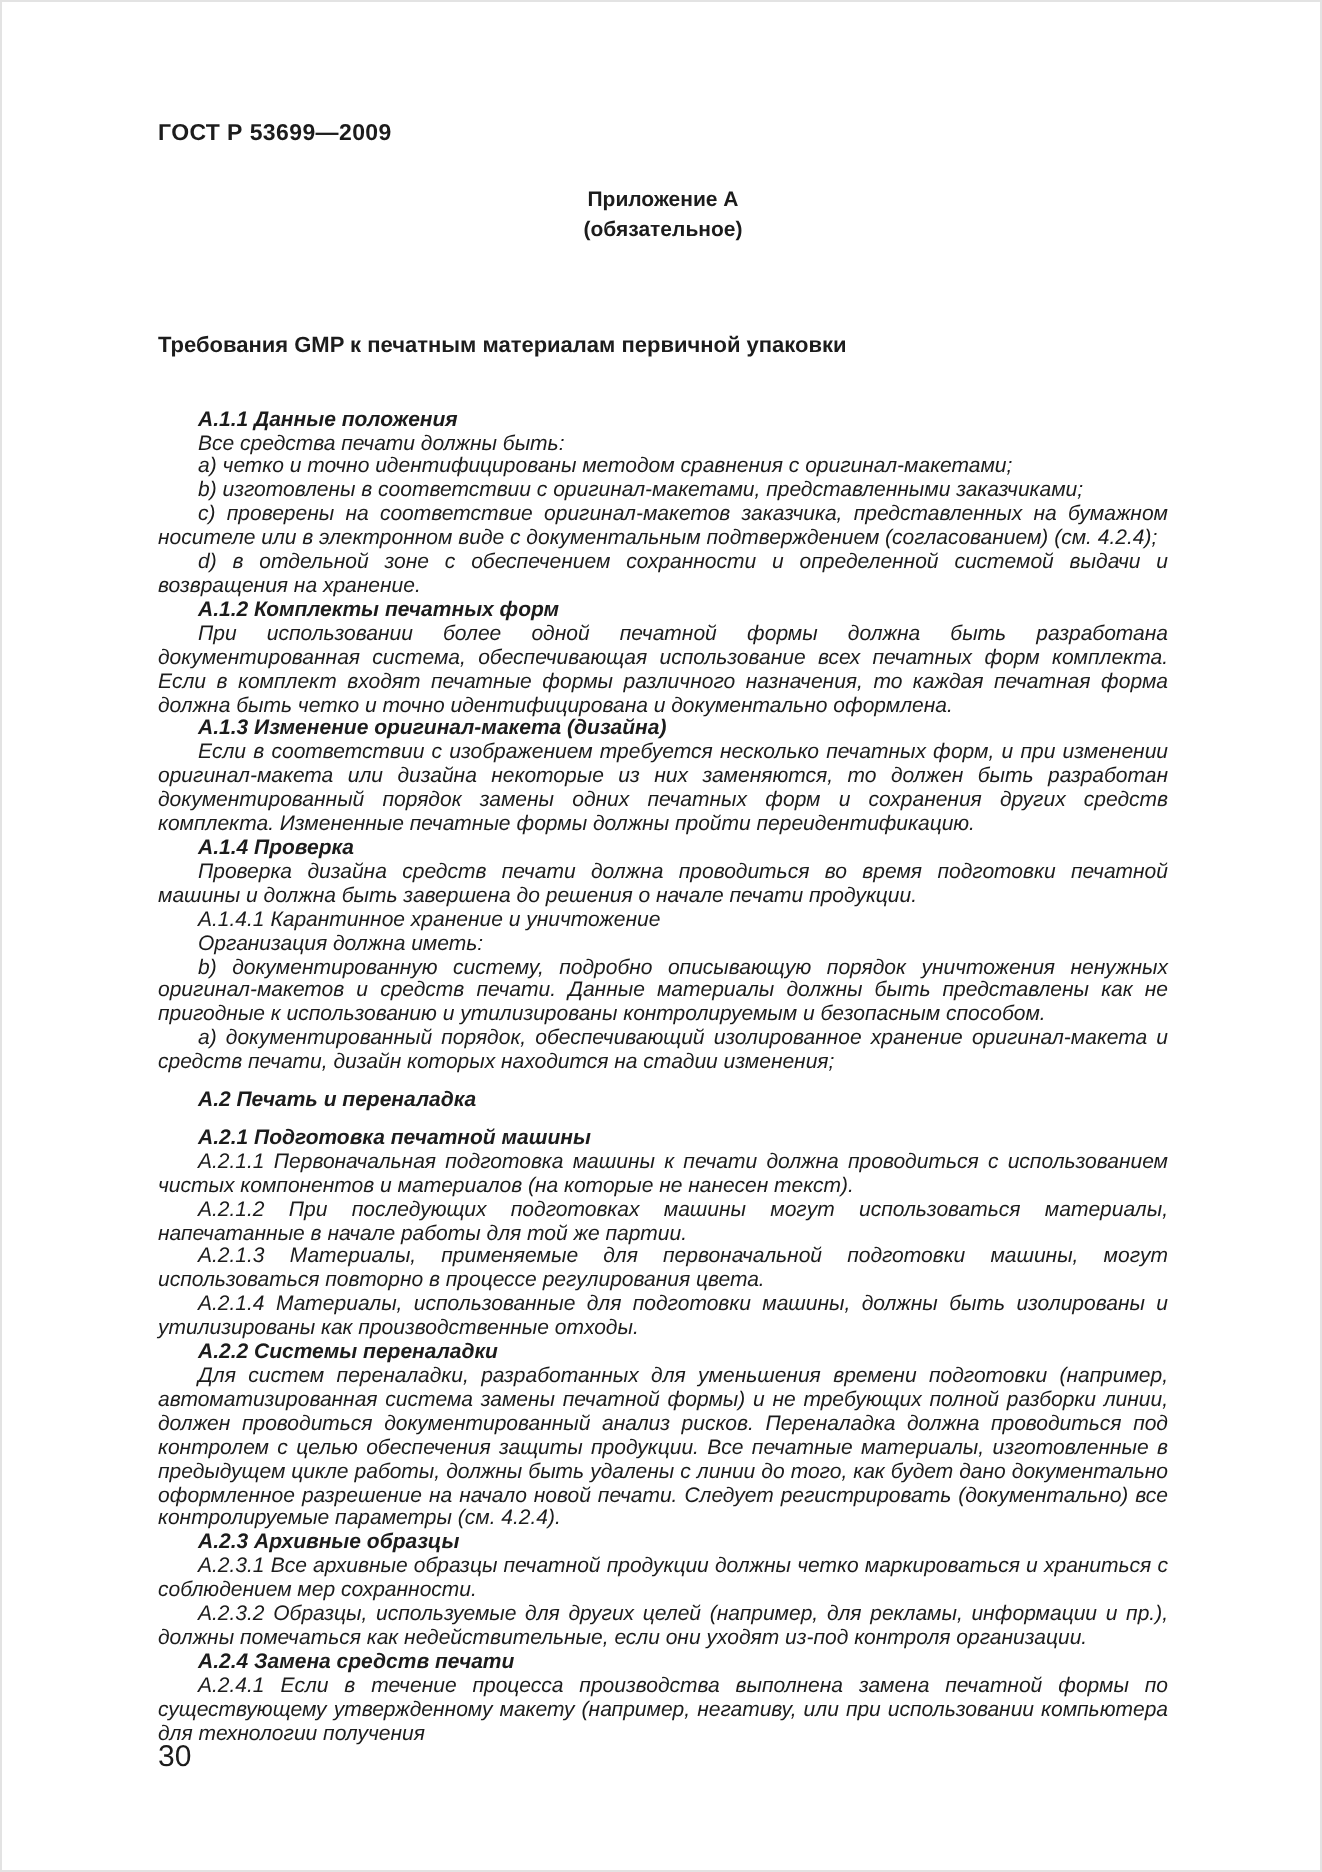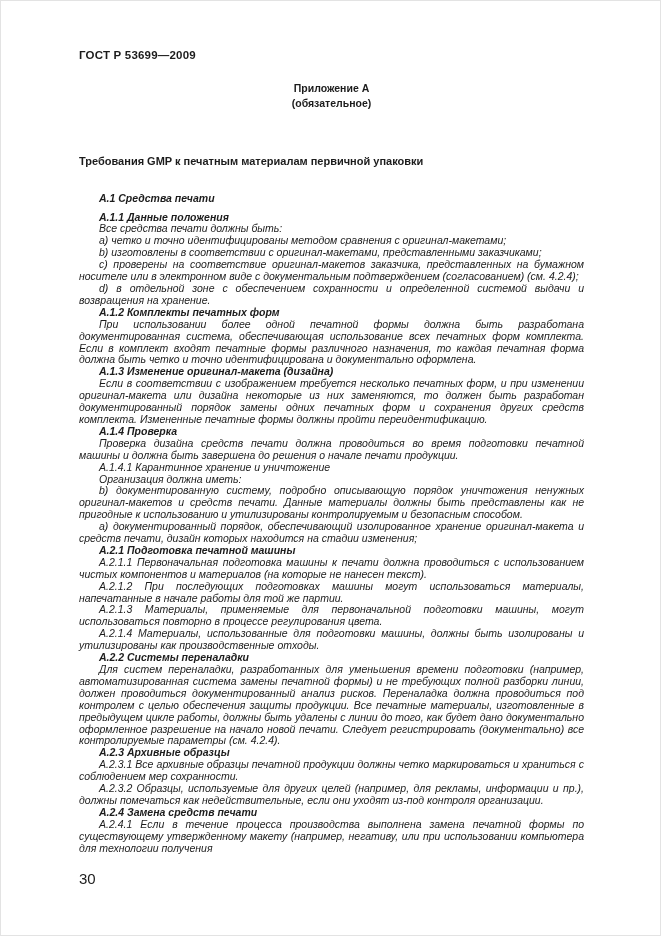--- a/index.html
+++ b/index.html
@@ -4,21 +4,21 @@
 <style>
   * { box-sizing: border-box; }
   html, body { margin: 0; padding: 0; background: #ffffff; }
   .page {
     width: 661px;
     height: 936px;
     position: relative;
     background: #ffffff;
     font-family: "Liberation Sans", sans-serif;
     color: #1c1c1c;
-    padding: 48px 76px 0 78px;
+    padding: 60px 76px 0 78px;
     overflow: hidden;
     border: 1px solid #e3e3e3;
   }
   .doc-header {
     font-weight: bold;
     font-size: 11.5px;
     letter-spacing: 0.2px;
     margin-bottom: 20px;
   }
   .appendix {
@@ -65,37 +65,37 @@
 <body>
 
 <div class="page">
   <div class="doc-header">ГОСТ Р 53699—2009</div>
   <div class="appendix">
     <div>Приложение А</div>
     <div>(обязательное)</div>
   </div>
   <div class="main-title">Требования GMP к печатным материалам первичной упаковки</div>
   <div class="content" id="content">
-      <p class="h1">А.1  Средства печати</p>
       <p class="h2">А.1.1  Данные положения</p>
       <p class="p">Все средства печати должны быть:</p>
       <p class="p">а) четко и точно идентифицированы методом сравнения с оригинал-макетами;</p>
       <p class="p">b) изготовлены в соответствии с оригинал-макетами, представленными заказчиками;</p>
       <p class="p">c) проверены на соответствие оригинал-макетов заказчика, представленных на бумажном носителе или в электронном виде с документальным подтверждением (согласованием) (см. 4.2.4);</p>
       <p class="p">d) в отдельной зоне с обеспечением сохранности и определенной системой выдачи и возвращения на хранение.</p>
       <p class="h2">А.1.2  Комплекты печатных форм</p>
       <p class="p">При использовании более одной печатной формы должна быть разработана документированная система, обеспечивающая использование всех печатных форм комплекта. Если в комплект входят печатные формы различного назначения, то каждая печатная форма должна быть четко и точно идентифицирована и документально оформлена.</p>
       <p class="h2">А.1.3  Изменение оригинал-макета (дизайна)</p>
       <p class="p">Если в соответствии с изображением требуется несколько печатных форм, и при изменении оригинал-макета или дизайна некоторые из них заменяются, то должен быть разработан документированный порядок замены одних печатных форм и сохранения других средств комплекта. Измененные печатные формы должны пройти переидентификацию.</p>
       <p class="h2">А.1.4  Проверка</p>
       <p class="p">Проверка дизайна средств печати должна проводиться во время подготовки печатной машины и должна быть завершена до решения о начале печати продукции.</p>
       <p class="h3">А.1.4.1  Карантинное хранение и уничтожение</p>
       <p class="p">Организация должна иметь:</p>
       <p class="p">b) документированную систему, подробно описывающую порядок уничтожения ненужных оригинал-макетов и средств печати. Данные материалы должны быть представлены как не пригодные к использованию и утилизированы контролируемым и безопасным способом.</p>
       <p class="p">а) документированный порядок, обеспечивающий изолированное хранение оригинал-макета и средств печати, дизайн которых находится на стадии изменения;</p>
+      <p class="h1">А.2  Печать и переналадка</p>
       <p class="h2">А.2.1  Подготовка печатной машины</p>
       <p class="p">А.2.1.1  Первоначальная подготовка машины к печати должна проводиться с использованием чистых компонентов и материалов (на которые не нанесен текст).</p>
       <p class="p">А.2.1.2  При последующих подготовках машины могут использоваться материалы, напечатанные в начале работы для той же партии.</p>
       <p class="p">А.2.1.3  Материалы, применяемые для первоначальной подготовки машины, могут использоваться повторно в процессе регулирования цвета.</p>
       <p class="p">А.2.1.4  Материалы, использованные для подготовки машины, должны быть изолированы и утилизированы как производственные отходы.</p>
       <p class="h2">А.2.2  Системы переналадки</p>
       <p class="p">Для систем переналадки, разработанных для уменьшения времени подготовки (например, автоматизированная система замены печатной формы) и не требующих полной разборки линии, должен проводиться документированный анализ рисков. Переналадка должна проводиться под контролем с целью обеспечения защиты продукции. Все печатные материалы, изготовленные в предыдущем цикле работы, должны быть удалены с линии до того, как будет дано документально оформленное разрешение на начало новой печати. Следует регистрировать (документально) все контролируемые параметры (см. 4.2.4).</p>
       <p class="h2">А.2.3  Архивные образцы</p>
       <p class="p">А.2.3.1  Все архивные образцы печатной продукции должны четко маркироваться и храниться с соблюдением мер сохранности.</p>
       <p class="p">А.2.3.2  Образцы, используемые для других целей (например, для рекламы, информации и пр.), должны помечаться как недействительные, если они уходят из-под контроля организации.</p>

